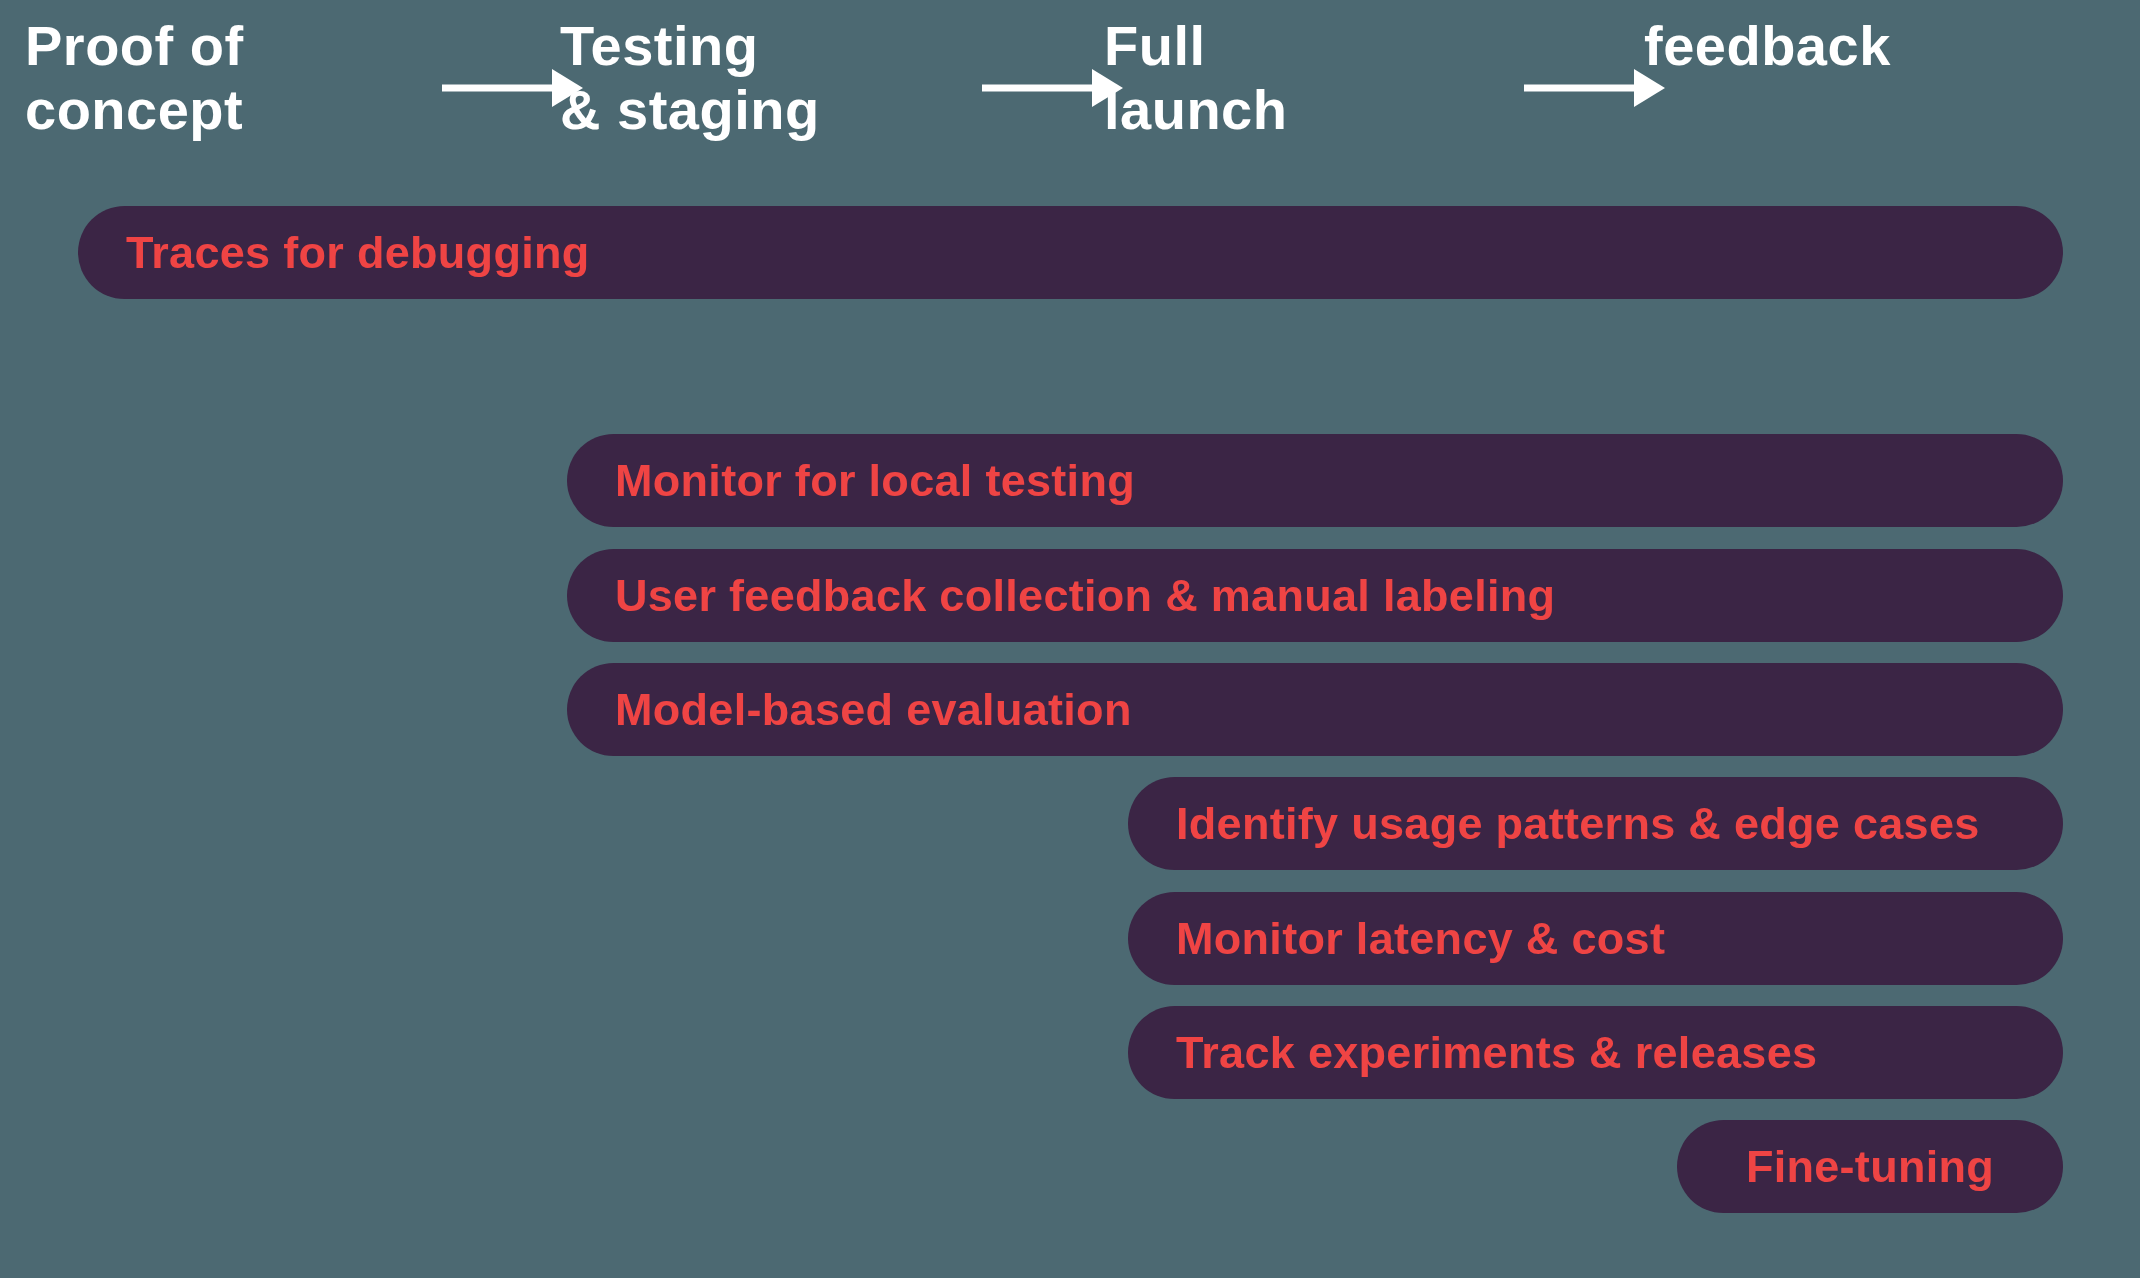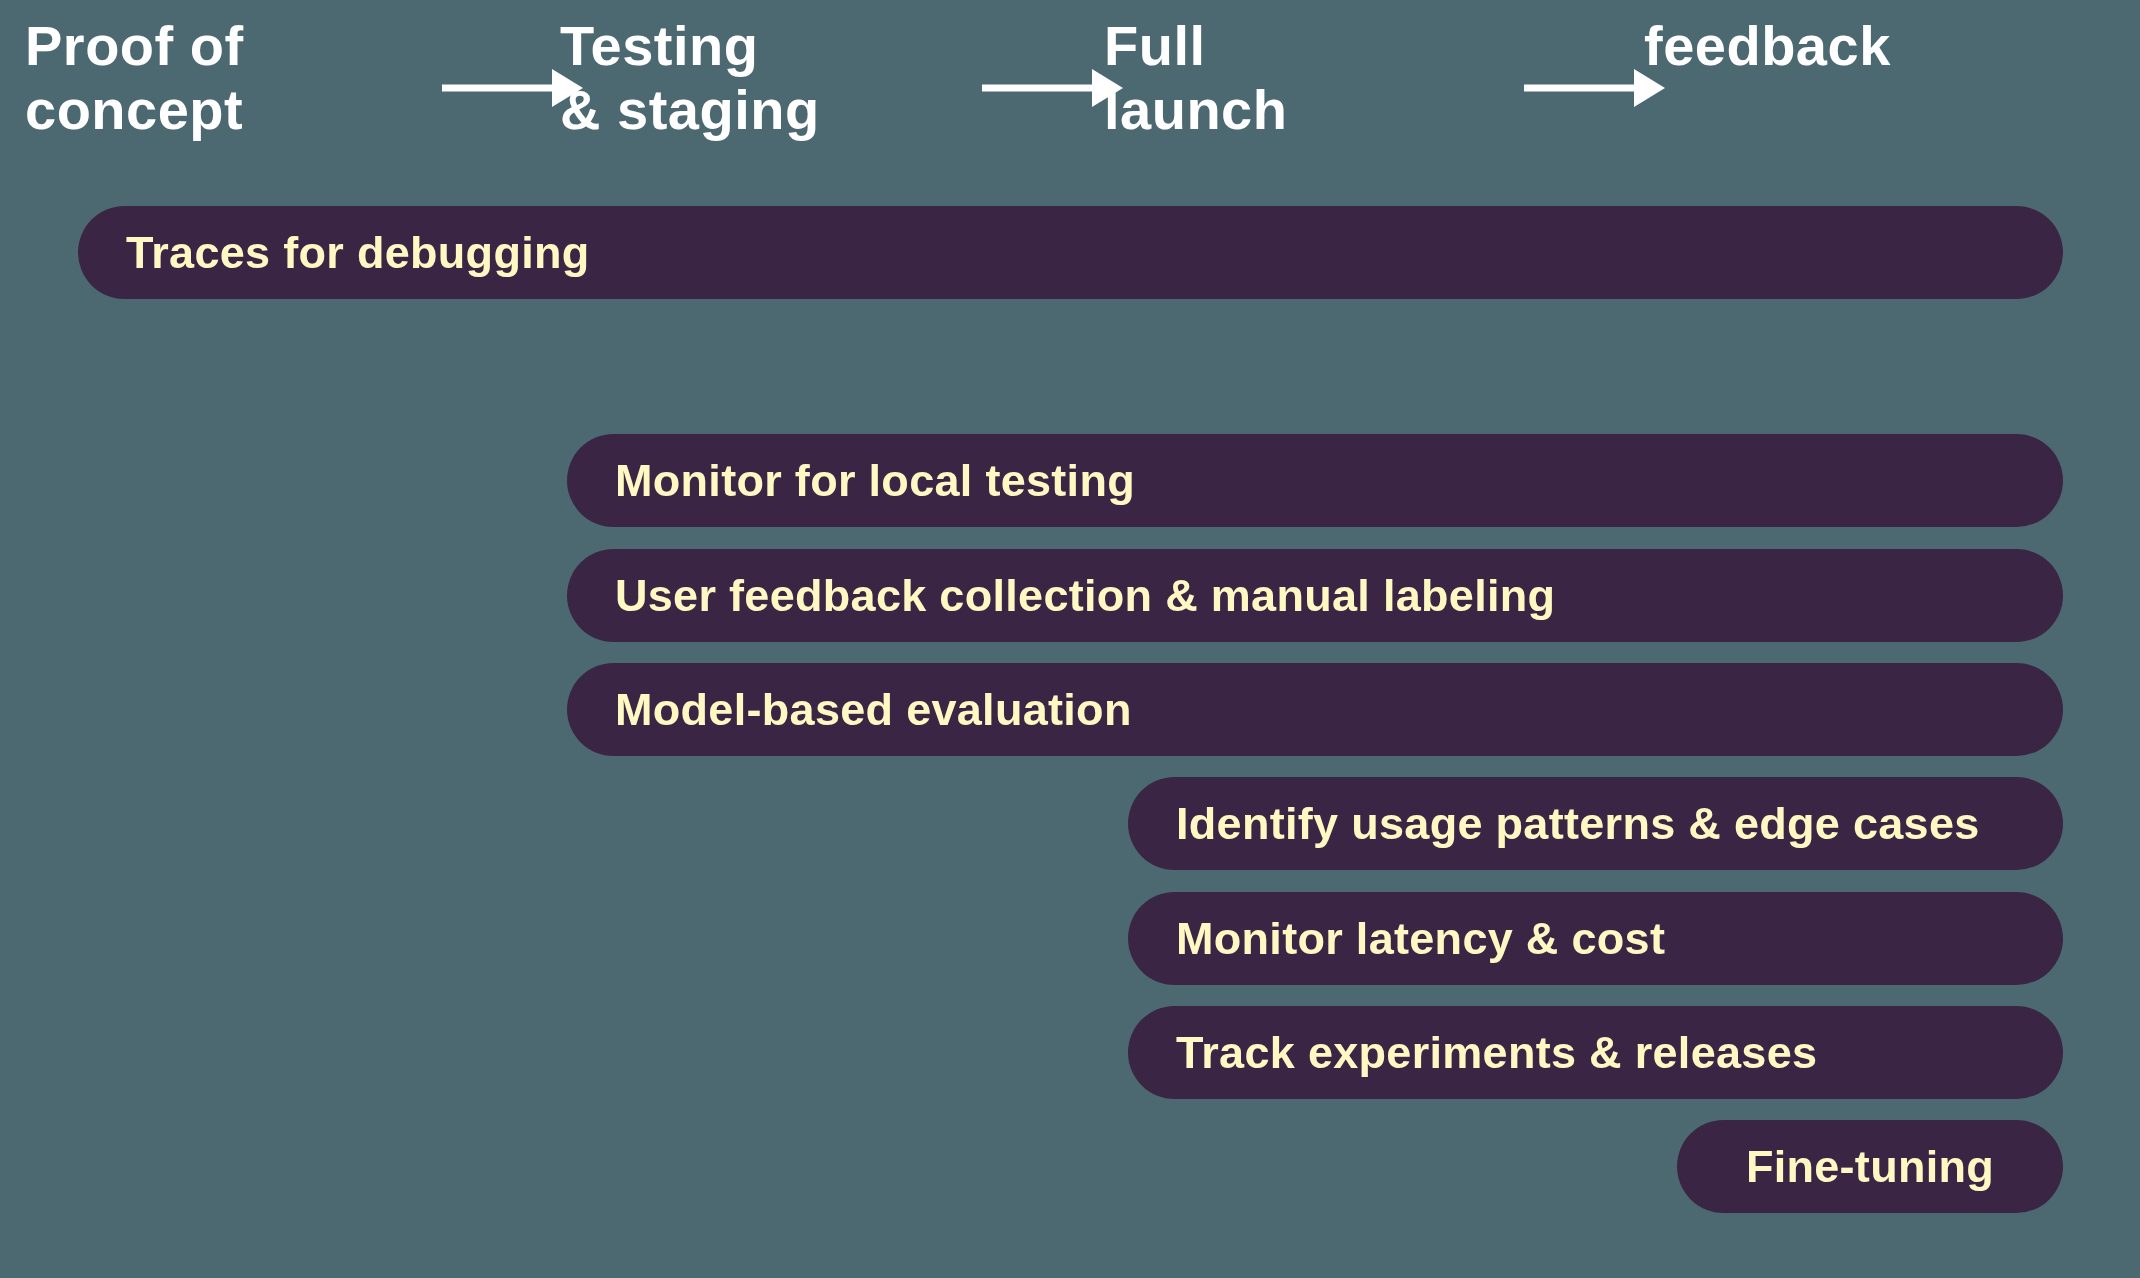--- a/index.html
+++ b/index.html
@@ -30,21 +30,21 @@
     position: absolute;
     top: 66px;
     width: 141px;
     height: 44px;
   }
   .bar {
     position: absolute;
     height: 93px;
     border-radius: 46.5px;
     background: #3B2545;
-    color: #fef9c3;
+    color: #ef4444;
     display: flex;
     align-items: center;
     padding-left: 48px;
     box-sizing: border-box;
     font-size: 45px;
     font-weight: 700;
     letter-spacing: 0.3px;
     white-space: nowrap;
   }
   .bar.centered {

